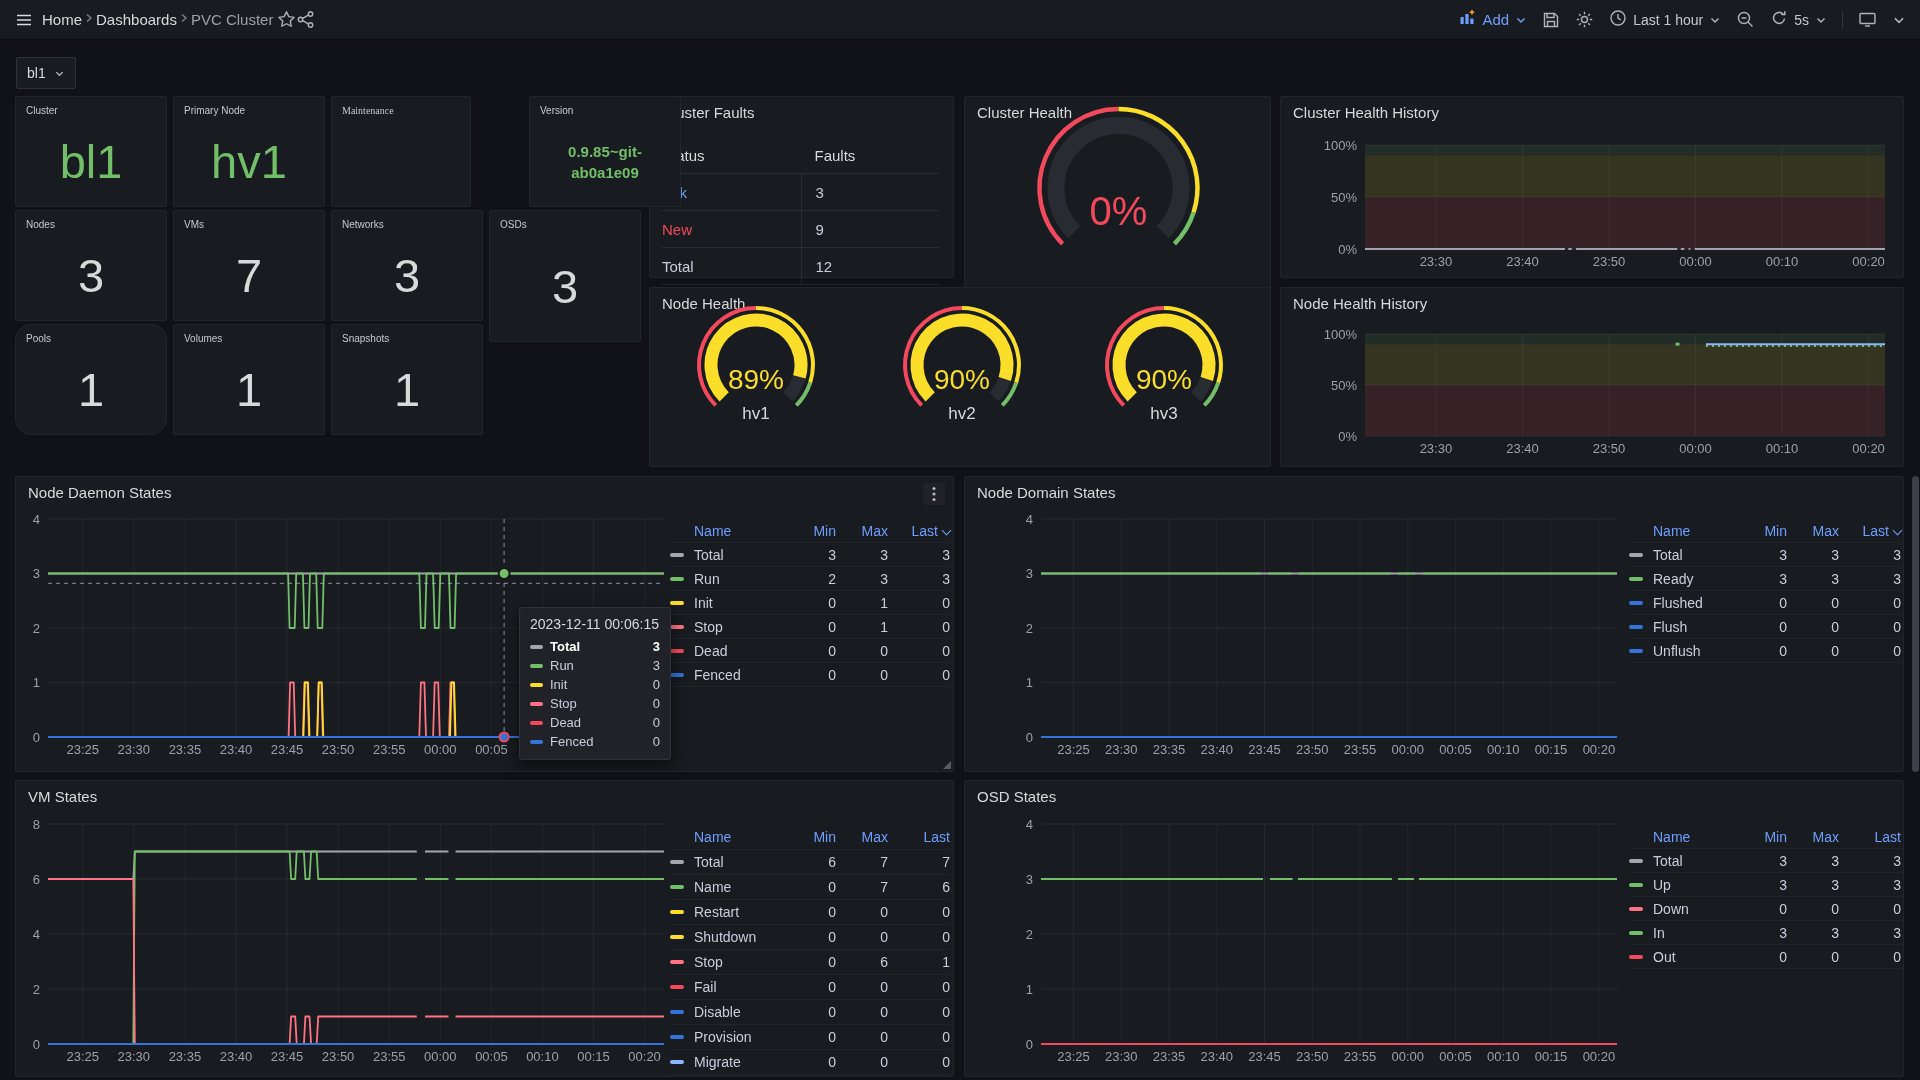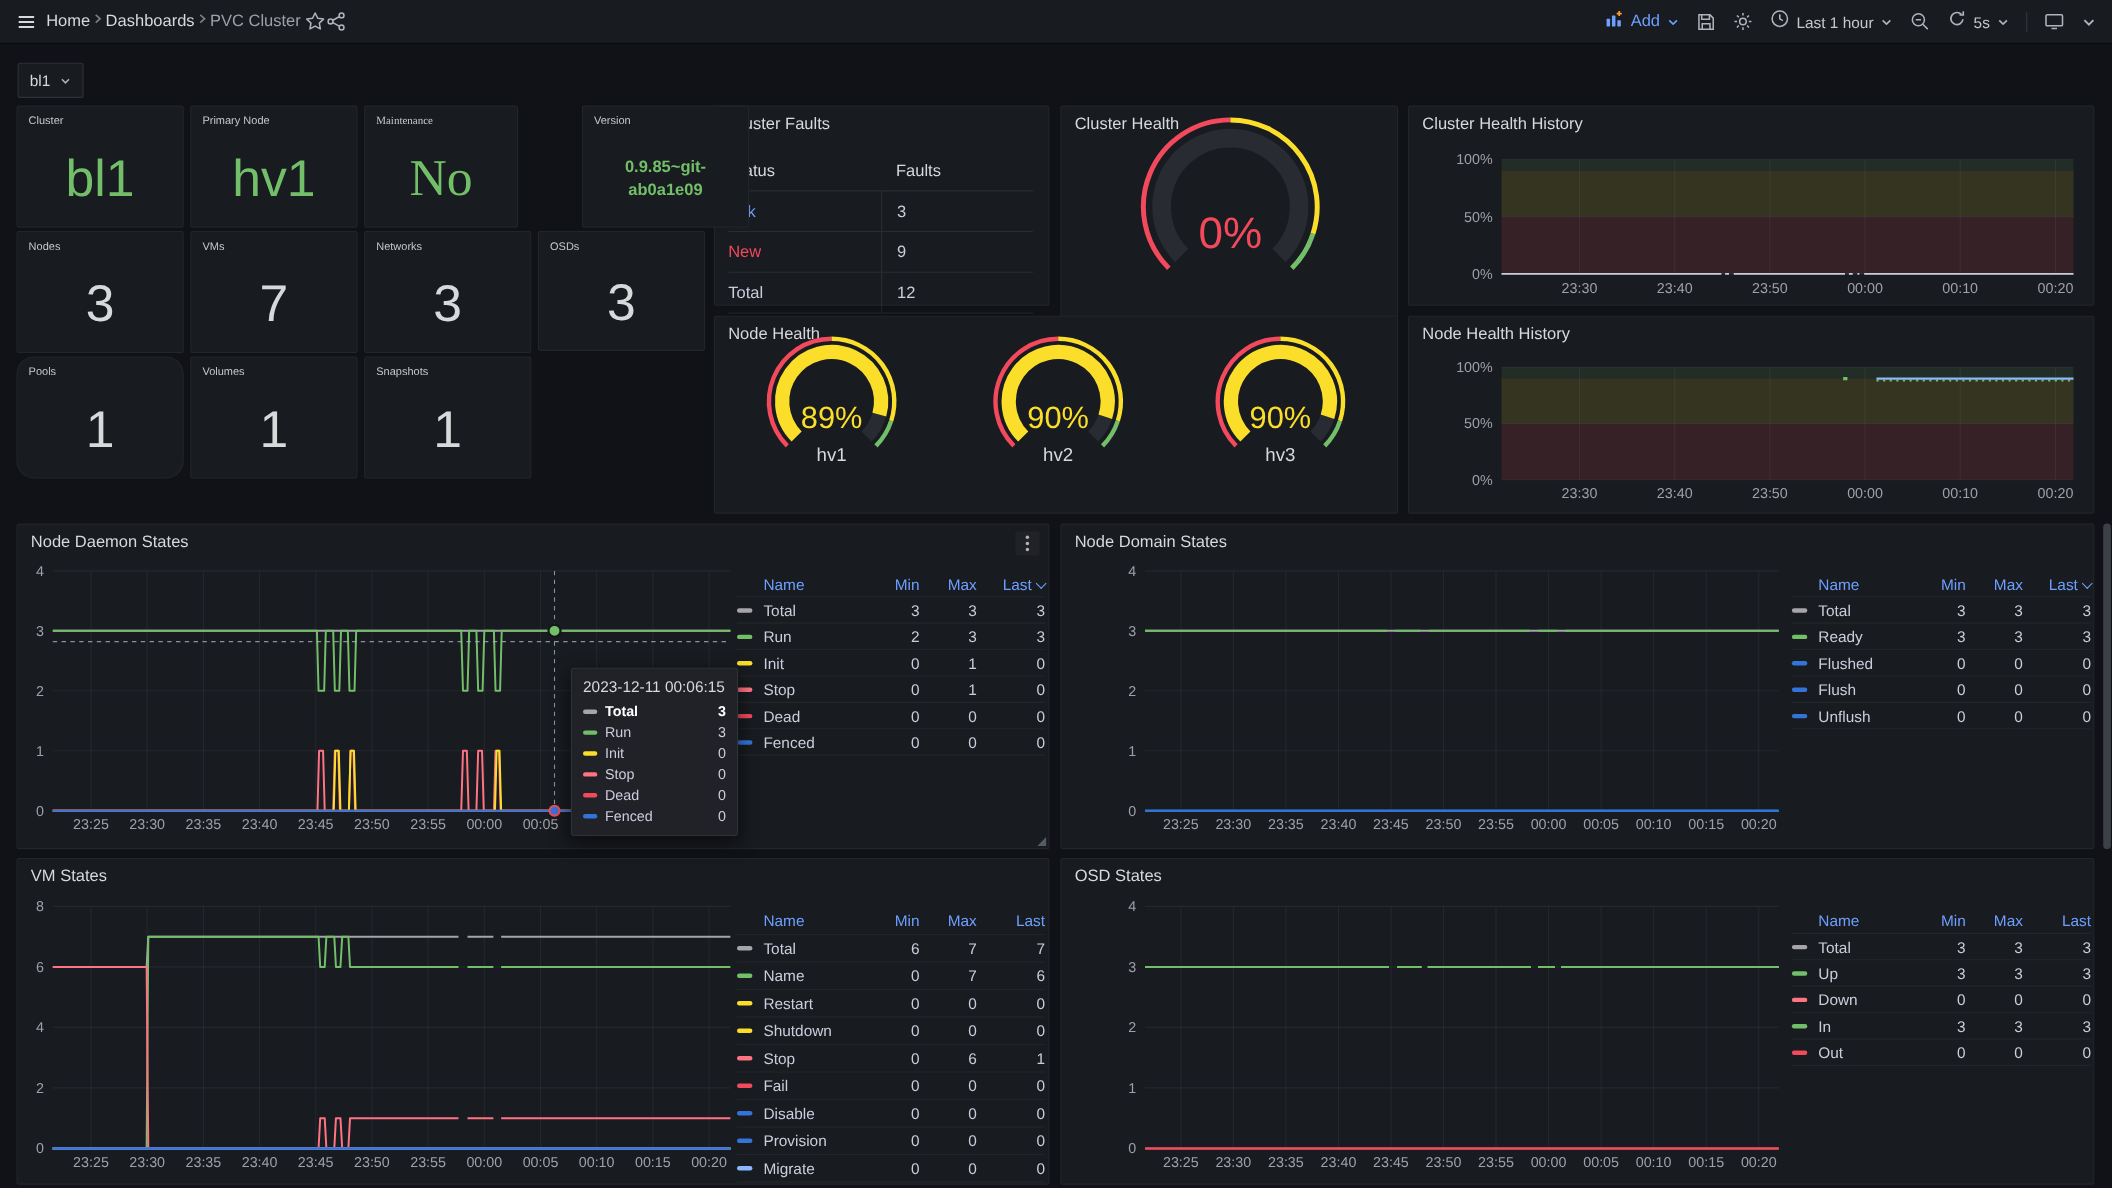--- a/index.html
+++ b/index.html
@@ -736,40 +736,39 @@
 <div class="panel" style="left: 15px; top: 96px; width: 152px; height: 111px;">
       <div class="st">Cluster</div>
       <div class="sv green">bl1</div>
     </div>
     <div class="panel" style="left: 173px; top: 96px; width: 152px; height: 111px;">
       <div class="st">Primary Node</div>
       <div class="sv green">hv1</div>
     </div>
     <div class="panel" style="left: 331px; top: 96px; width: 140px; height: 111px; font-family: Liberation Serif, serif;">
       <div class="st">Maintenance</div>
-      <div class="sv green">No</div>
     </div>
     <div class="panel" style="left: 489px; top: 96px; width: 152px; height: 111px; margin-left: 40px;">
       <div class="st">Version</div>
       <div class="sv green sm">0.9.85~git-
 ab0a1e09</div>
     </div>
     <div class="panel" style="left: 15px; top: 210px; width: 152px; height: 111px;">
       <div class="st">Nodes</div>
       <div class="sv white">3</div>
     </div>
     <div class="panel" style="left: 173px; top: 210px; width: 152px; height: 111px;">
       <div class="st">VMs</div>
       <div class="sv white">7</div>
     </div>
     <div class="panel" style="left: 331px; top: 210px; width: 152px; height: 111px;">
       <div class="st">Networks</div>
       <div class="sv white">3</div>
     </div>
-    <div class="panel" style="left: 489px; top: 210px; width: 152px; height: 109px; padding-left: 12px;">
+    <div class="panel" style="left: 489px; top: 210px; width: 152px; height: 132px; padding-left: 12px;">
       <div class="st">OSDs</div>
       <div class="sv white">3</div>
     </div>
     <div class="panel" style="left: 15px; top: 324px; width: 152px; height: 111px; border-radius: 16px;">
       <div class="st">Pools</div>
       <div class="sv white">1</div>
     </div>
     <div class="panel" style="left: 173px; top: 324px; width: 152px; height: 111px;">
       <div class="st">Volumes</div>
       <div class="sv white">1</div>

